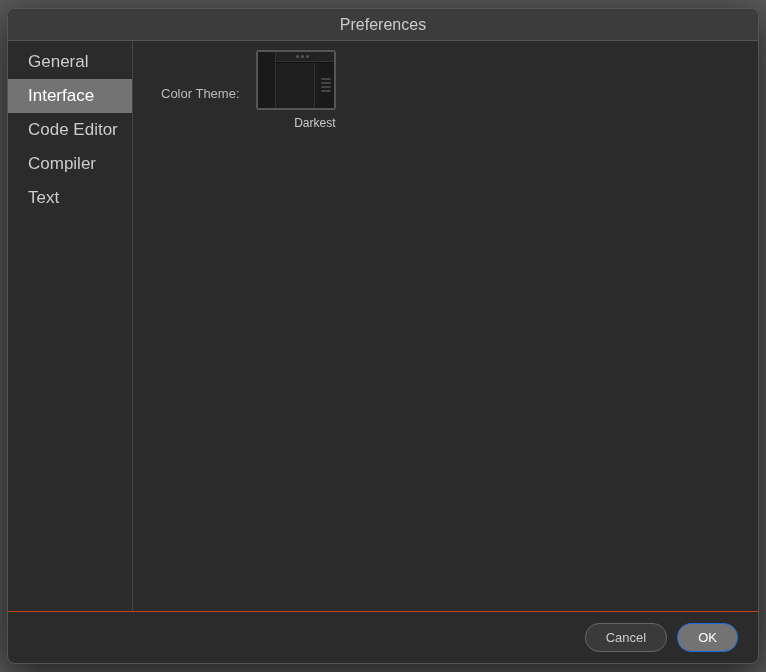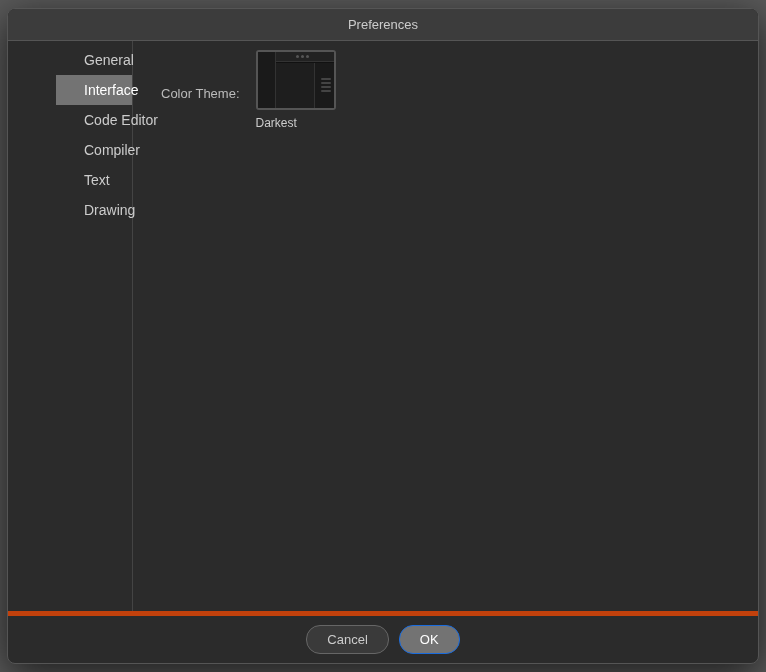--- a/index.html
+++ b/index.html
@@ -27,42 +27,41 @@
       background: #3c3c3c;
       height: 32px;
       display: flex;
       align-items: center;
       justify-content: center;
       border-bottom: 1px solid #555;
       flex-shrink: 0;
     }
     .titlebar-title {
       color: #ccc;
-      font-size: 13px;
+      font-size: 16px;
       font-weight: 500;
     }
     .content {
       display: flex;
       flex: 1;
       overflow: hidden;
     }
     .sidebar {
       width: 125px;
       background: #2b2b2b;
       border-right: 1px solid #444;
       padding-top: 4px;
       flex-shrink: 0;
     }
     .sidebar-item {
-      padding: 7px 28px;
+      padding: 7px 20px;
       color: #ccc;
-      font-size: 14px;
+      font-size: 17px;
       cursor: pointer;
       white-space: nowrap;
-      margin-left: 48px;
     }
     .sidebar-item.active {
       background: #737373;
       color: #fff;
     }
     .main {
       flex: 1;
       padding: 9px 28px;
       display: flex;
       flex-direction: column;
@@ -78,21 +77,21 @@
       padding-top: 36px;
       white-space: nowrap;
     }
     .theme-options {
       display: flex;
       gap: 12px;
     }
     .theme-option {
       display: flex;
       flex-direction: column;
-      align-items: flex-start;
+      align-items: flex-end;
       gap: 6px;
       cursor: pointer;
     }
     .theme-preview {
       width: 80px;
       height: 60px;
       border: 2px solid #555;
       border-radius: 3px;
       overflow: hidden;
       position: relative;
@@ -238,24 +237,24 @@
       position: absolute;
       top: 16px; left: 24px; right: 28px; bottom: 8px;
       background: #fff;
       border: 1px solid #ccc;
     }
 
     .footer {
       height: 52px;
       display: flex;
       align-items: center;
-      justify-content: center;
+      justify-content: flex-end;
       padding: 12px 20px;
       gap: 10px;
-      border-top: 5px solid #c2410c;
+      border-top: 1px solid #c2410c;
       flex-shrink: 0;
     }
     .btn {
       padding: 6px 20px;
       border-radius: 14px;
       font-size: 13px;
       cursor: pointer;
       border: 1px solid #666;
       font-weight: 500;
     }
@@ -276,21 +275,20 @@
   <div class="titlebar">
     <span class="titlebar-title">Preferences</span>
   </div>
   <div class="content">
     <div class="sidebar">
       <div class="sidebar-item">General</div>
       <div class="sidebar-item active">Interface</div>
       <div class="sidebar-item">Code Editor</div>
       <div class="sidebar-item">Compiler</div>
       <div class="sidebar-item">Text</div>
-      <div class="sidebar-item">Drawing</div>
     </div>
     <div class="main">
       <div class="color-theme-row">
         <div class="color-theme-label">Color Theme:</div>
         <div class="theme-options">
 
           <div class="theme-option">
             <div class="theme-preview preview-darkest">
               <div class="preview-sidebar"></div>
               <div class="preview-toolbar">

